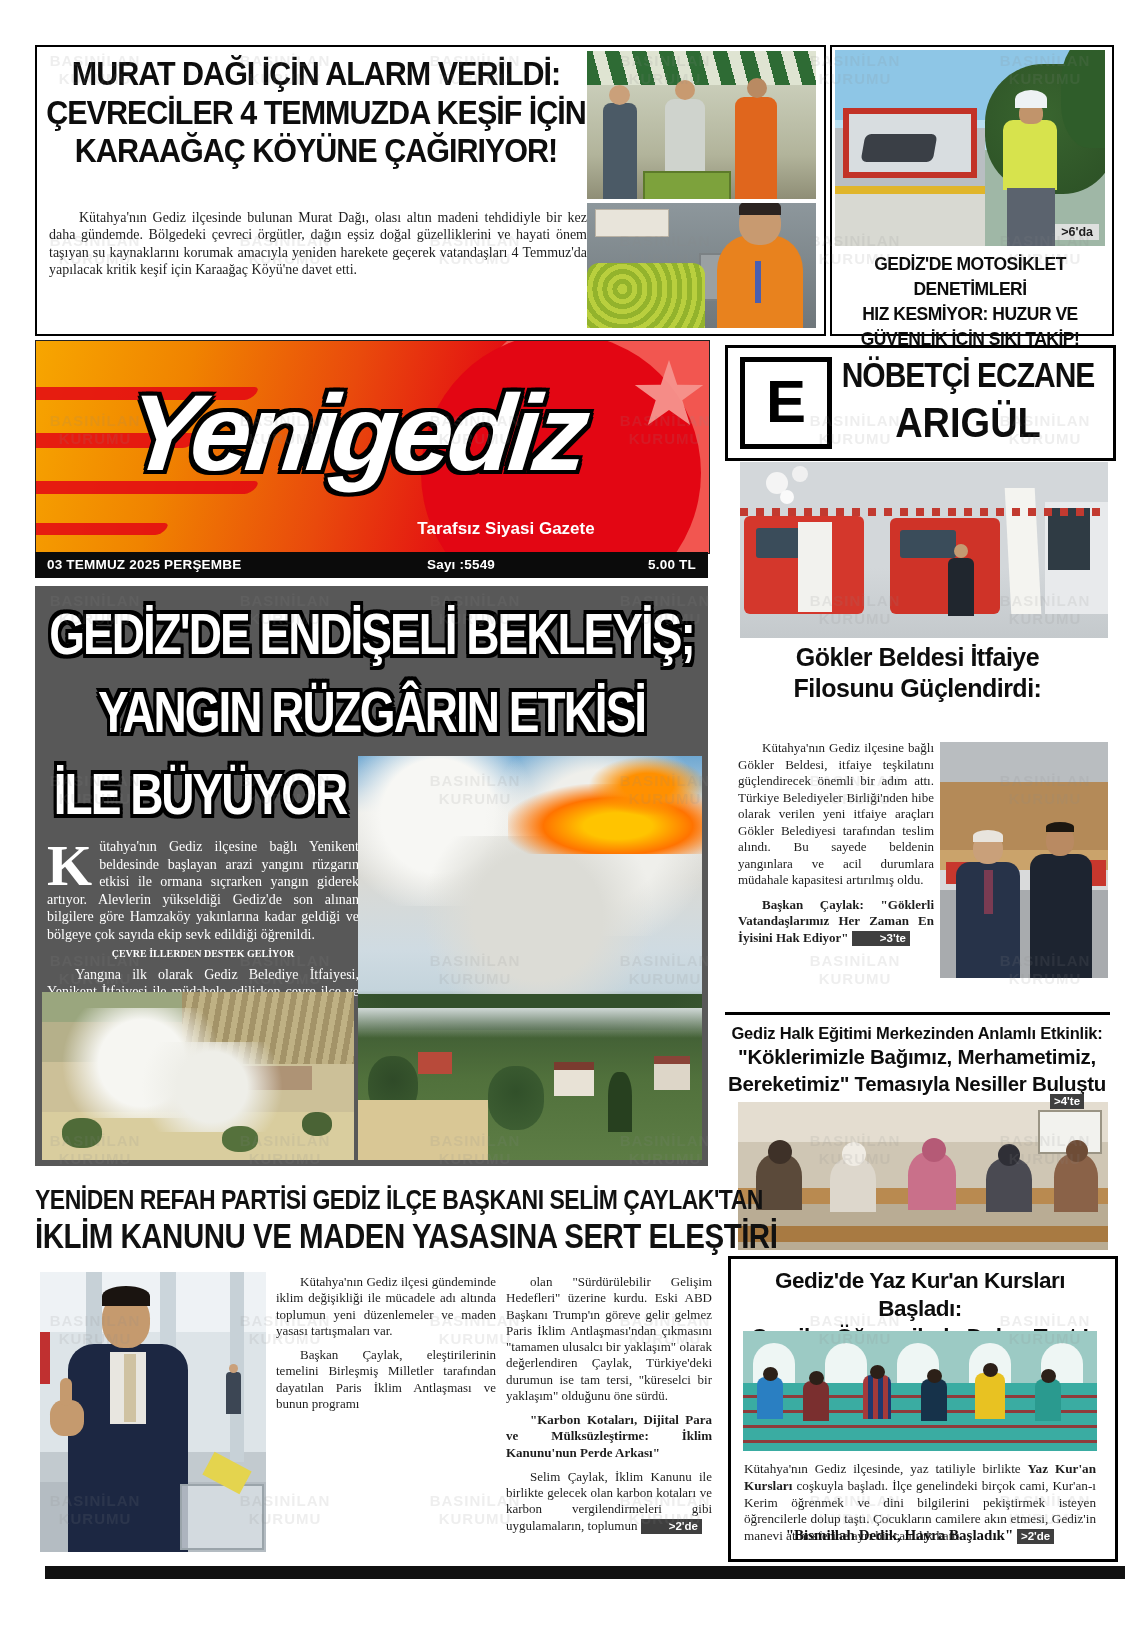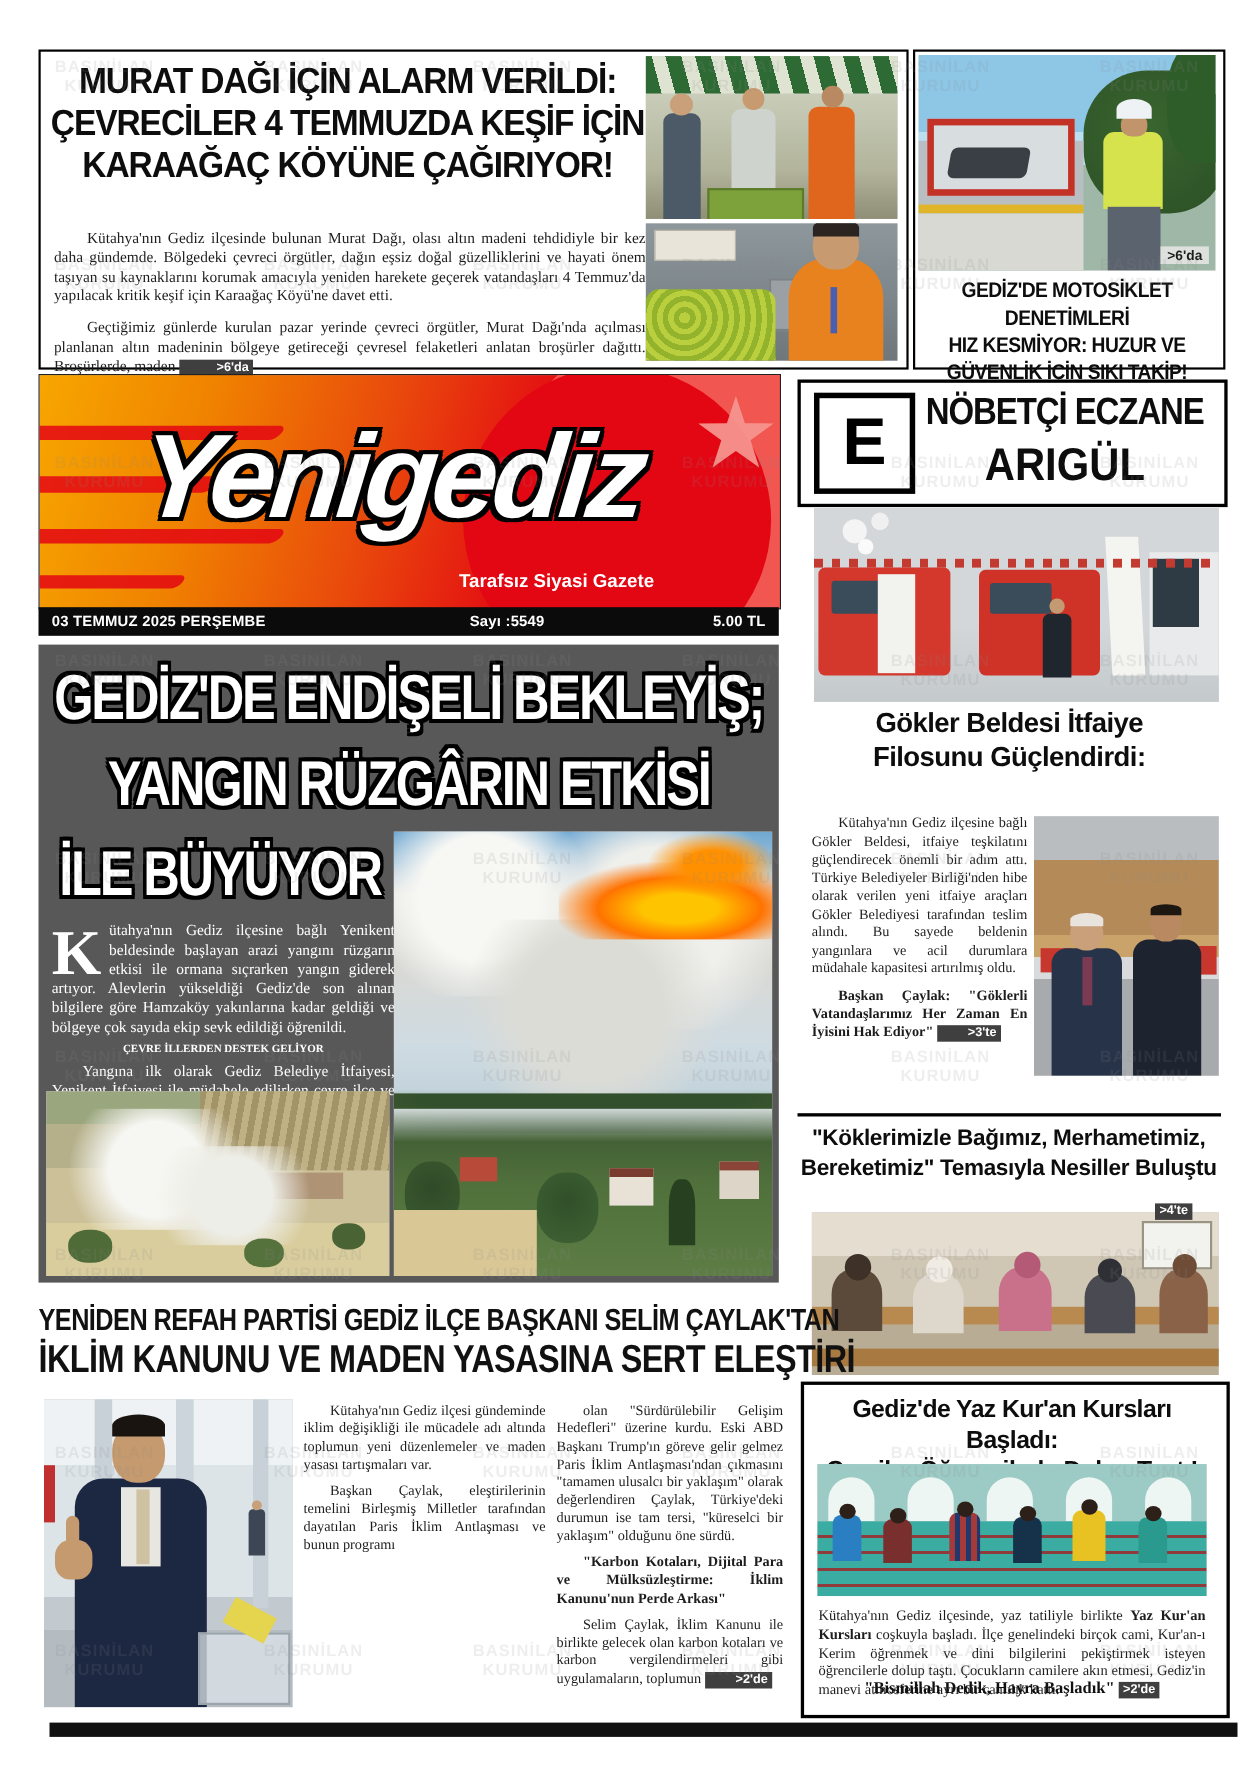--- a/index.html
+++ b/index.html
@@ -108,22 +108,20 @@
 <div class="page">
 
   <div class="abs tl-box">
     <div class="tl-headline">
       <div>MURAT DAĞI İÇİN ALARM VERİLDİ:</div>
       <div>ÇEVRECİLER 4 TEMMUZDA KEŞİF İÇİN</div>
       <div>KARAAĞAÇ KÖYÜNE ÇAĞIRIYOR!</div>
     </div>
     <div class="tl-body">
       <p>Kütahya'nın Gediz ilçesinde bulunan Murat Dağı, olası altın madeni tehdidiyle bir kez daha gündemde. Bölgedeki çevreci örgütler, dağın eşsiz doğal güzelliklerini ve hayati önem taşıyan su kaynaklarını korumak amacıyla yeniden harekete geçerek vatandaşları 4 Temmuz'da yapılacak kritik keşif için Karaağaç Köyü'ne davet etti.</p>
-      <p><span>Geçtiğimiz günlerde kurulan pazar yerinde çevreci örgütler, Murat Dağı'nda açılması planlanan altın madeninin bölgeye getireceği çevresel felaketleri anlatan broşürler dağıttı. Broşürlerde, maden</span>
-        <span class="jump-dark">&gt;6'da</span></p>
     </div>
 
     <div class="photo" style="left:550px;top:4px;width:229px;height:148px;">
       <div class="ph" style="inset:0;background:linear-gradient(180deg,#c9cdb9 34px,#b2b49b 70%,#8f8e76);"></div>
       <div class="ph" style="left:0;top:0;width:100%;height:34px;background:repeating-linear-gradient(75deg,#2e6b34 0 14px,#dfe4d2 14px 26px);"></div>
       <div class="ph" style="left:16px;top:52px;width:34px;height:96px;background:#4b5a66;border-radius:8px 8px 0 0;"></div>
       <div class="ph" style="left:22px;top:34px;width:21px;height:20px;background:#caa07a;border-radius:50%;"></div>
       <div class="ph" style="left:78px;top:48px;width:40px;height:100px;background:#cfd3cd;border-radius:9px 9px 0 0;"></div>
       <div class="ph" style="left:88px;top:29px;width:20px;height:20px;background:#c89a70;border-radius:50%;"></div>
       <div class="ph" style="left:148px;top:46px;width:42px;height:102px;background:#e0661d;border-radius:9px 9px 0 0;"></div>
@@ -231,20 +229,21 @@
     <div class="ph" style="left:33px;top:92px;width:30px;height:30px;background:#c9a07a;border-radius:46%;"></div>
     <div class="ph" style="left:33px;top:88px;width:30px;height:12px;background:#e8e4dd;border-radius:50% 50% 0 0;"></div>
     <div class="ph" style="left:44px;top:128px;width:9px;height:44px;background:#7a3b52;"></div>
     <div class="ph" style="left:90px;top:112px;width:62px;height:124px;background:#1d2430;border-radius:14px 14px 0 0;"></div>
     <div class="ph" style="left:106px;top:84px;width:28px;height:30px;background:#b98a62;border-radius:46%;"></div>
     <div class="ph" style="left:106px;top:80px;width:28px;height:10px;background:#1c1710;border-radius:50% 50% 0 0;"></div>
   </div>
 
   <div class="abs edu-divider"></div>
   <div class="abs edu-headline">
+    <div class="edu-h1">Gediz Halk Eğitimi Merkezinden Anlamlı Etkinlik:</div>
     <div class="edu-h2">"Köklerimizle Bağımız, Merhametimiz,</div>
     <div class="edu-h2">Bereketimiz" Temasıyla Nesiller Buluştu</div>
   </div>
   <span class="jump-dark abs" style="left:1050px;top:1094px;z-index:5;">&gt;4'te</span>
   <div class="photo" style="left:738px;top:1102px;width:370px;height:148px;">
     <div class="ph" style="inset:0;background:linear-gradient(180deg,#e4ddd0 0 40px,#cfc6b4 40px 90px,#b9ac94 90px);"></div>
     <div class="ph" style="left:300px;top:8px;width:60px;height:40px;background:#f2f2ee;border:2px solid #9a9484;"></div>
     <div class="ph" style="left:0;top:86px;width:370px;height:16px;background:#b98a50;"></div>
     <div class="ph" style="left:0;top:124px;width:370px;height:16px;background:#a87a42;"></div>
     <div class="ph" style="left:18px;top:52px;width:46px;height:56px;background:#5b4a3a;border-radius:40% 40% 0 0;"></div>

